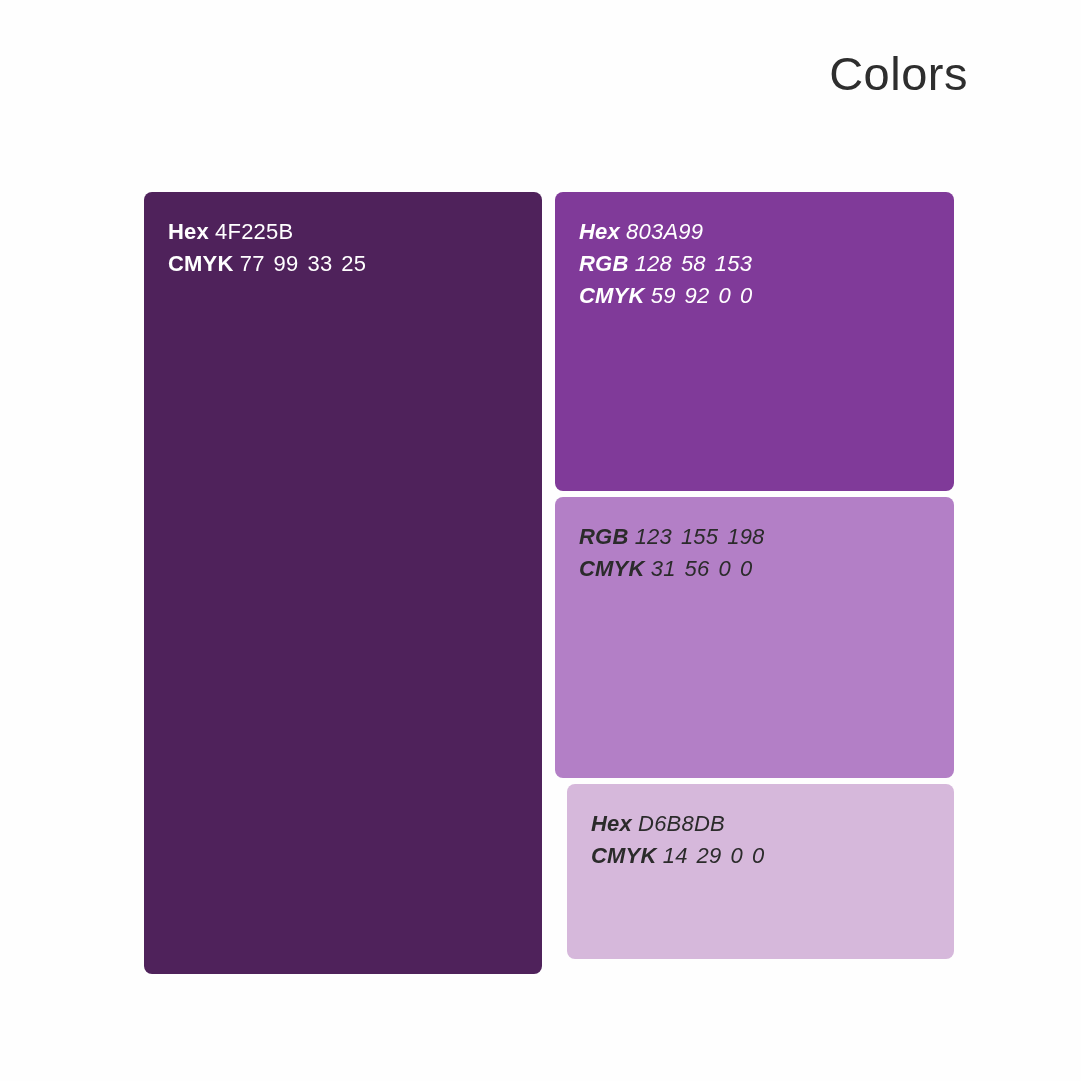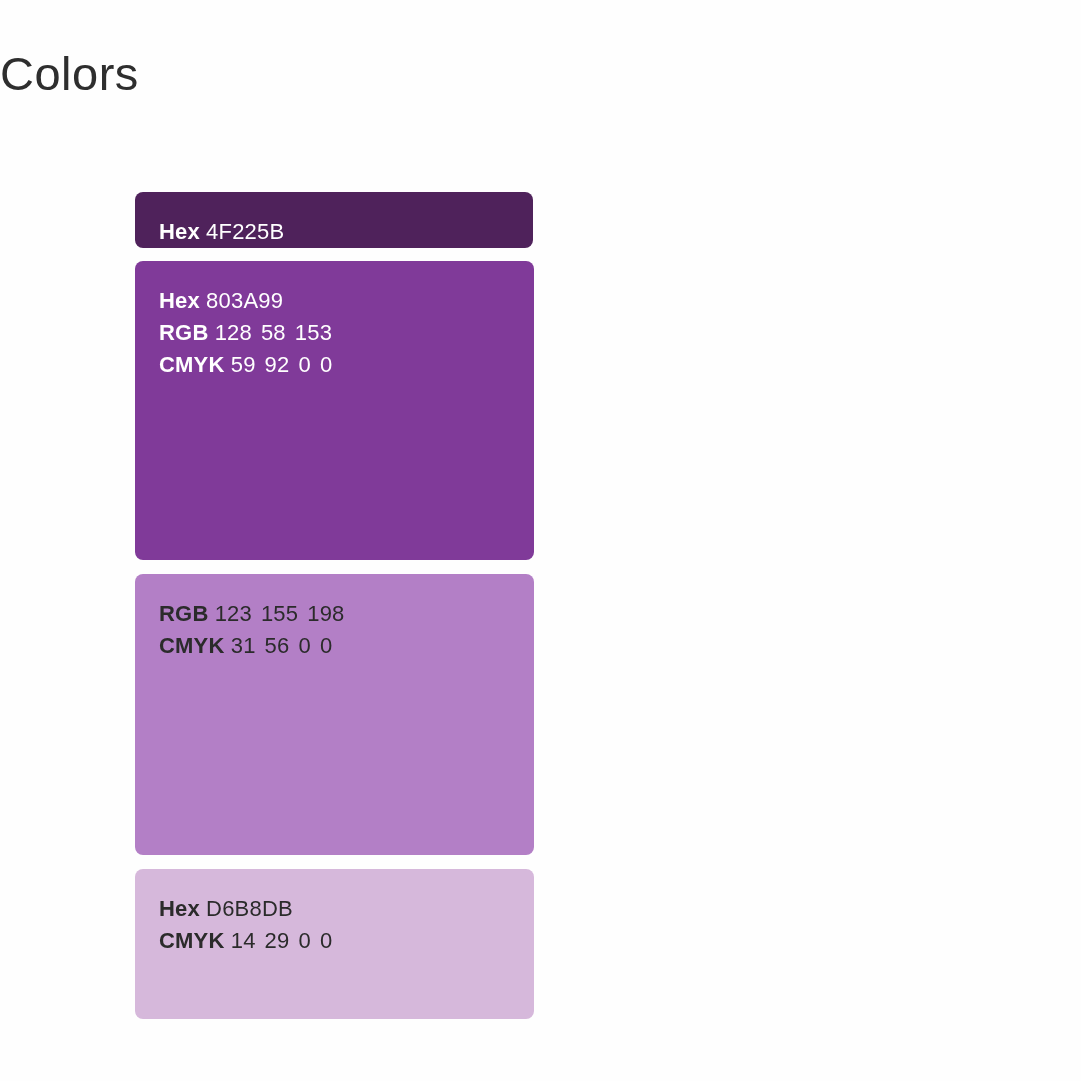--- a/index.html
+++ b/index.html
@@ -19,64 +19,65 @@
     width: 1081px;
     height: 1081px;
   }
 
   
   .page-title {
     position: absolute;
     top: 47px;
     left: 0;
     width: 968px;
-    text-align: left;
+    text-align: right;
     font-size: 47px;
     font-weight: 300;
     letter-spacing: 0.5px;
     color: #2e2e2e;
     line-height: 1.15;
   }
 
   
   .palette {
     position: absolute;
-    left: 135px;
+    left: 144px;
     top: 192px;
     width: 810px;
     height: 782px;
     display: flex;
-    flex-direction: column;
+    flex-direction: row;
     gap: 13px;
   }
 
   .col-left {
     width: 398px;
     display: flex;
     flex-direction: column;
   }
 
   .col-right {
     width: 399px;
     display: flex;
     flex-direction: column;
-    gap: 14px;
+    gap: 6px;
+    font-style: italic;
   }
 
   .swatch {
     border-radius: 8px;
     box-sizing: border-box;
     padding: 24px 24px 0 24px;
     overflow: hidden;
   }
 
   .swatch.tall      { flex: 1 1 auto; }
   .swatch.h-primary { height: 299px; }
   .swatch.h-mid     { height: 281px; }
-  .swatch.h-low     { height: 150px; }
+  .swatch.h-low     { height: 175px; margin-left: 12px; }
 
   
   .spec {
     display: block;
     font-size: 22px;
     line-height: 32px;
     white-space: nowrap;
   }
 
   .spec-label {
@@ -116,20 +117,24 @@
     <div class="col-left">
 
       <div class="swatch tall text-light" style="background-color: rgb(79, 34, 91);">
 
         <div class="spec">
           <span class="spec-label">Hex</span>
           <span class="spec-value">4F225B</span>
         </div>
 
 
+        <div class="spec">
+          <span class="spec-label">CMYK</span>
+          <span class="spec-value"><span class="num">77</span><span class="num">99</span><span class="num">33</span><span class="num">25</span></span>
+        </div>
 
       </div>
     </div>
 
     <div class="col-right">
 
       <div class="swatch h-primary text-light" style="background-color: rgb(128, 58, 153);">
 
         <div class="spec">
           <span class="spec-label">Hex</span>

